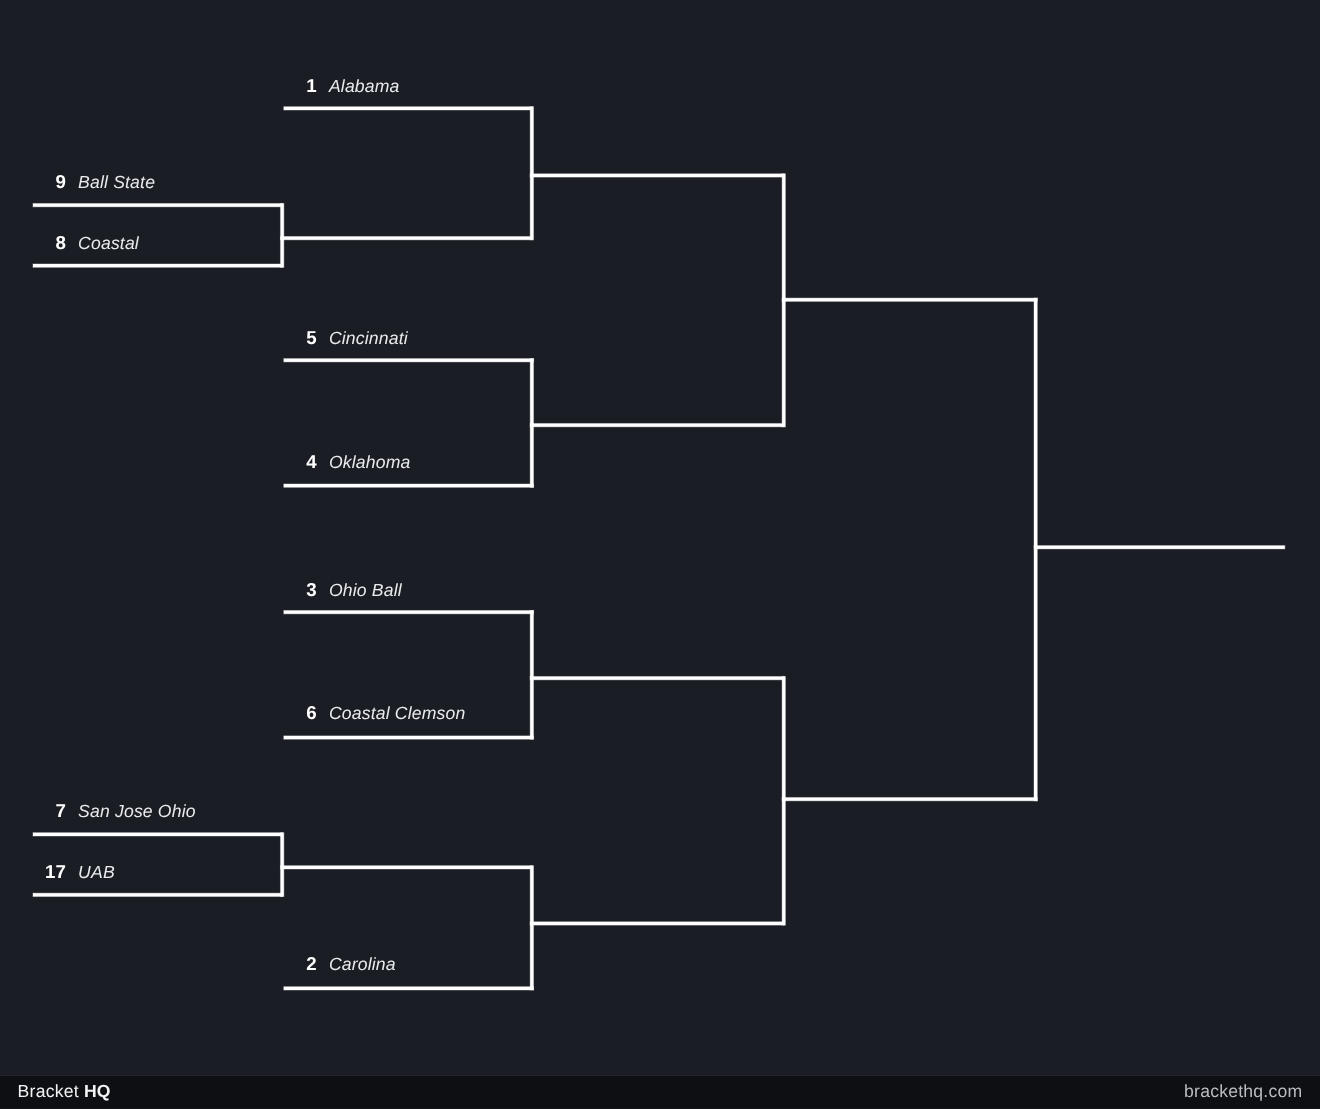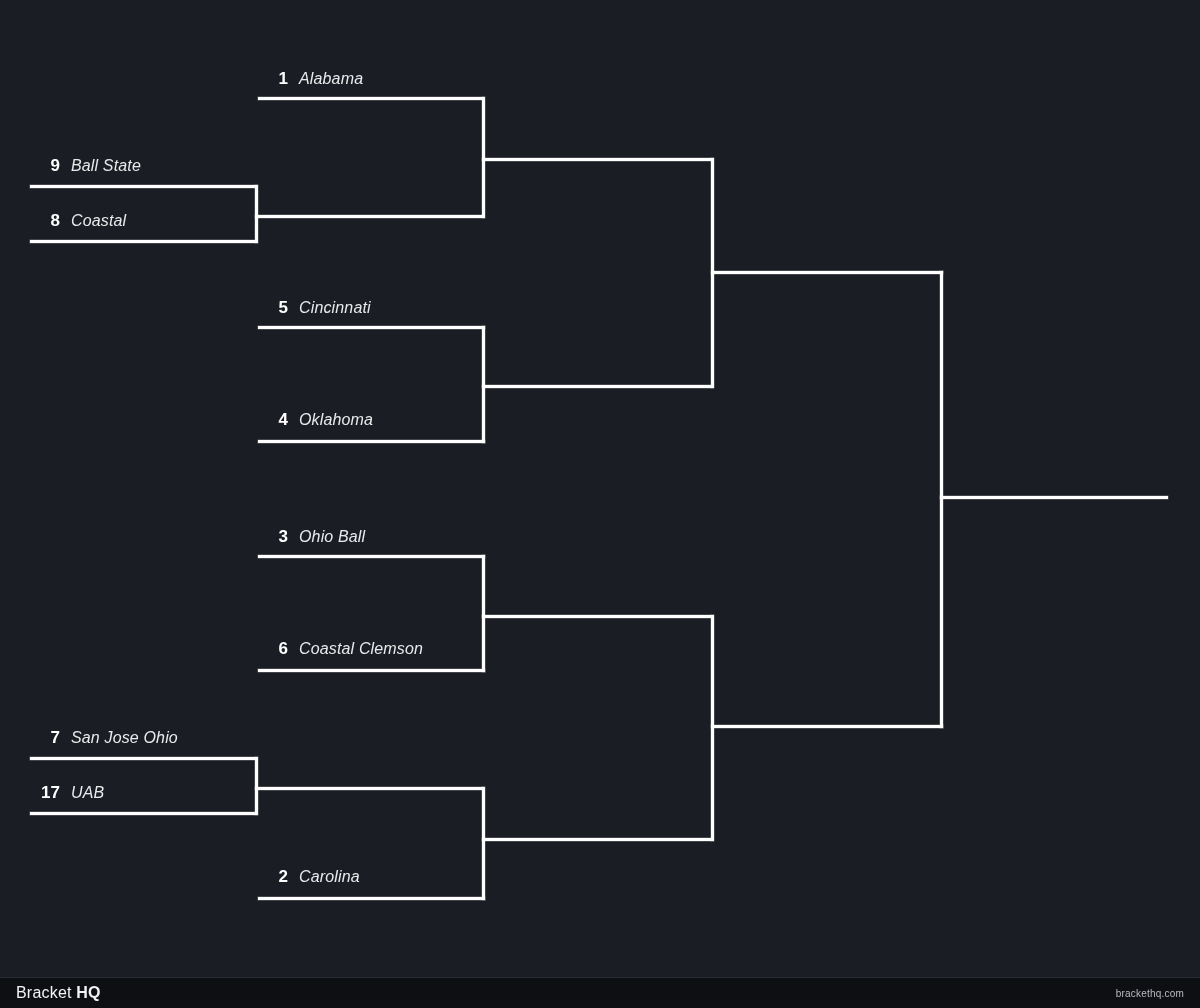--- a/index.html
+++ b/index.html
@@ -77,21 +77,21 @@
     font-weight: 300;
     color: #f2f3f4;
     letter-spacing: 0.2px;
   }
   #brand b { font-weight: 700; }
   #site {
     position: absolute;
     right: 16px;
     top: 50%;
     transform: translateY(-50%);
-    font-size: 10px;
+    font-size: 16px;
     font-weight: 400;
     color: #b9bcc2;
     letter-spacing: 0.2px;
   }
 </style>
 </head>
 <body>
 
 <div id="page">
 

